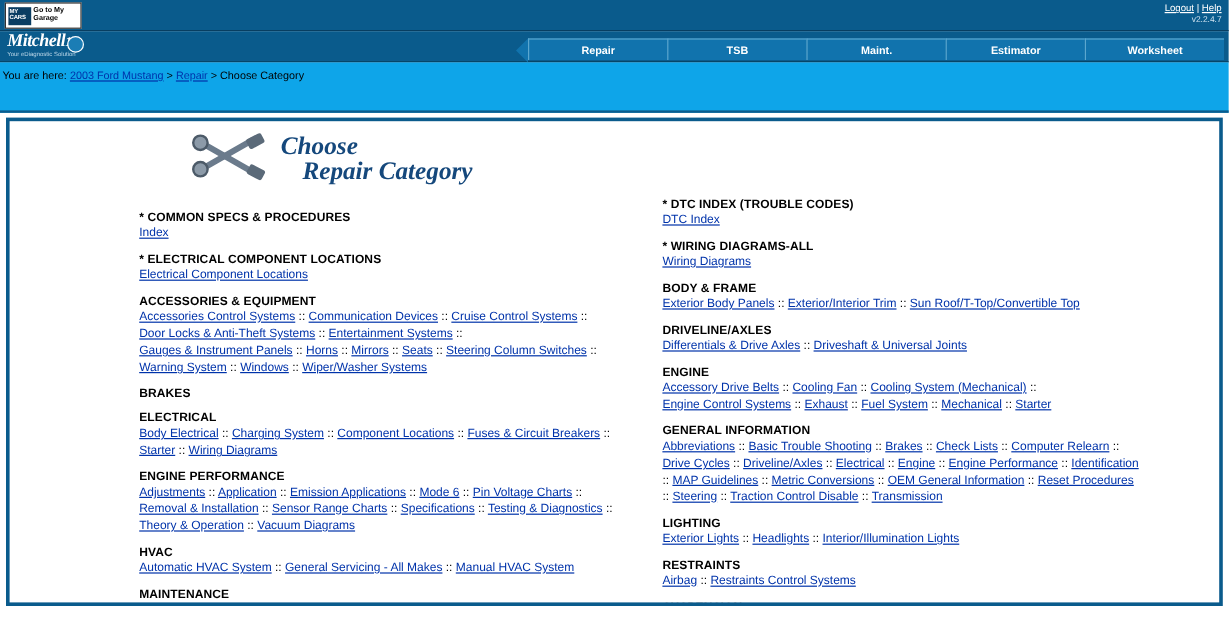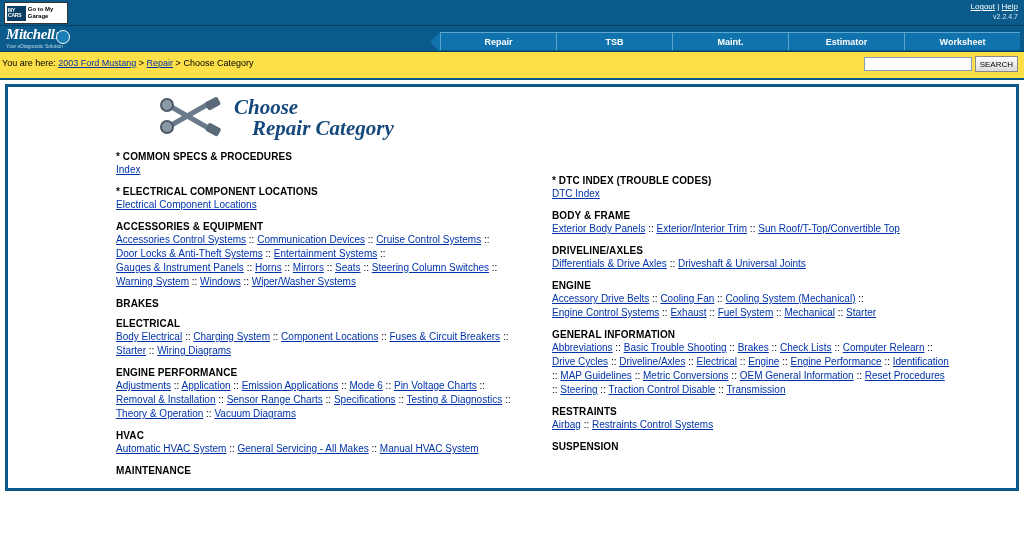--- a/index.html
+++ b/index.html
@@ -90,22 +90,22 @@
     width: 0; height: 0;
     border-top: 10px solid transparent;
     border-bottom: 10px solid transparent;
     border-right: 10px solid #1173ad;
     align-self: center;
   }
 
   
   .crumbrow {
     position: relative;
-    height: 28px;
-    background: #fde047;
+    height: 42px;
+    background: #0ea5e9;
     border-bottom: 2px solid #0a5b8c;
   }
   .crumb {
     position: absolute; left: 2px; top: 6px;
     font-size: 9px; color: #000;
   }
   .crumb a { color: #0033aa; }
   .searchbox {
     position: absolute; right: 6px; top: 4px;
     display: flex; align-items: center;
@@ -211,24 +211,20 @@
 </div>
 
 <div class="crumbrow">
   <div class="crumb">
     <span>You are here:</span>
     <a>2003 Ford Mustang</a>
     <span>&gt;</span>
     <a>Repair</a>
     <span>&gt;</span>
     <span>Choose Category</span>
-  </div>
-  <div class="searchbox">
-    <input type="text" placeholder="" style="">
-    <button>SEARCH</button>
   </div>
 </div>
 
 <div class="outer">
 
   <div class="title-wrap">
     <div class="wrench">
       <svg width="70" height="42" viewBox="0 0 70 42">
         <g stroke="#6b7b8c" stroke-width="5" fill="none" stroke-linecap="round">
           <line x1="10" y1="30" x2="52" y2="6"></line>
@@ -278,36 +274,44 @@
         <div class="group">
           <h3>MAINTENANCE</h3>
         </div>
       </div>
     <div class="col right" id="col-right">
         <div class="group">
           <h3>* DTC INDEX (TROUBLE CODES)</h3>
           <div class="links"><a>DTC Index</a></div>
         </div>
         <div class="group">
+          <h3>* WIRING DIAGRAMS-ALL</h3>
+          <div class="links"><a>Wiring Diagrams</a></div>
+        </div>
+        <div class="group">
           <h3>BODY &amp; FRAME</h3>
           <div class="links"><a>Exterior Body Panels</a><span class="sep"> :: </span><a>Exterior/Interior Trim</a><span class="sep"> :: </span><a>Sun Roof/T-Top/Convertible Top</a></div>
         </div>
         <div class="group">
           <h3>DRIVELINE/AXLES</h3>
           <div class="links"><a>Differentials &amp; Drive Axles</a><span class="sep"> :: </span><a>Driveshaft &amp; Universal Joints</a></div>
         </div>
         <div class="group">
           <h3>ENGINE</h3>
           <div class="links"><a>Accessory Drive Belts</a><span class="sep"> :: </span><a>Cooling Fan</a><span class="sep"> :: </span><a>Cooling System (Mechanical)</a><span class="sep"> :: </span><a>Engine Control Systems</a><span class="sep"> :: </span><a>Exhaust</a><span class="sep"> :: </span><a>Fuel System</a><span class="sep"> :: </span><a>Mechanical</a><span class="sep"> :: </span><a>Starter</a></div>
         </div>
         <div class="group">
           <h3>GENERAL INFORMATION</h3>
           <div class="links"><a>Abbreviations</a><span class="sep"> :: </span><a>Basic Trouble Shooting</a><span class="sep"> :: </span><a>Brakes</a><span class="sep"> :: </span><a>Check Lists</a><span class="sep"> :: </span><a>Computer Relearn</a><span class="sep"> :: </span><a>Drive Cycles</a><span class="sep"> :: </span><a>Driveline/Axles</a><span class="sep"> :: </span><a>Electrical</a><span class="sep"> :: </span><a>Engine</a><span class="sep"> :: </span><a>Engine Performance</a><span class="sep"> :: </span><a>Identification</a><span class="sep"> :: </span><a>MAP Guidelines</a><span class="sep"> :: </span><a>Metric Conversions</a><span class="sep"> :: </span><a>OEM General Information</a><span class="sep"> :: </span><a>Reset Procedures</a><span class="sep"> :: </span><a>Steering</a><span class="sep"> :: </span><a>Traction Control Disable</a><span class="sep"> :: </span><a>Transmission</a></div>
         </div>
         <div class="group">
+          <h3>LIGHTING</h3>
+          <div class="links"><a>Exterior Lights</a><span class="sep"> :: </span><a>Headlights</a><span class="sep"> :: </span><a>Interior/Illumination Lights</a></div>
+        </div>
+        <div class="group">
           <h3>RESTRAINTS</h3>
           <div class="links"><a>Airbag</a><span class="sep"> :: </span><a>Restraints Control Systems</a></div>
         </div>
         <div class="group">
           <h3>SUSPENSION</h3>
         </div>
       </div>
   </div>
 
 </div>

